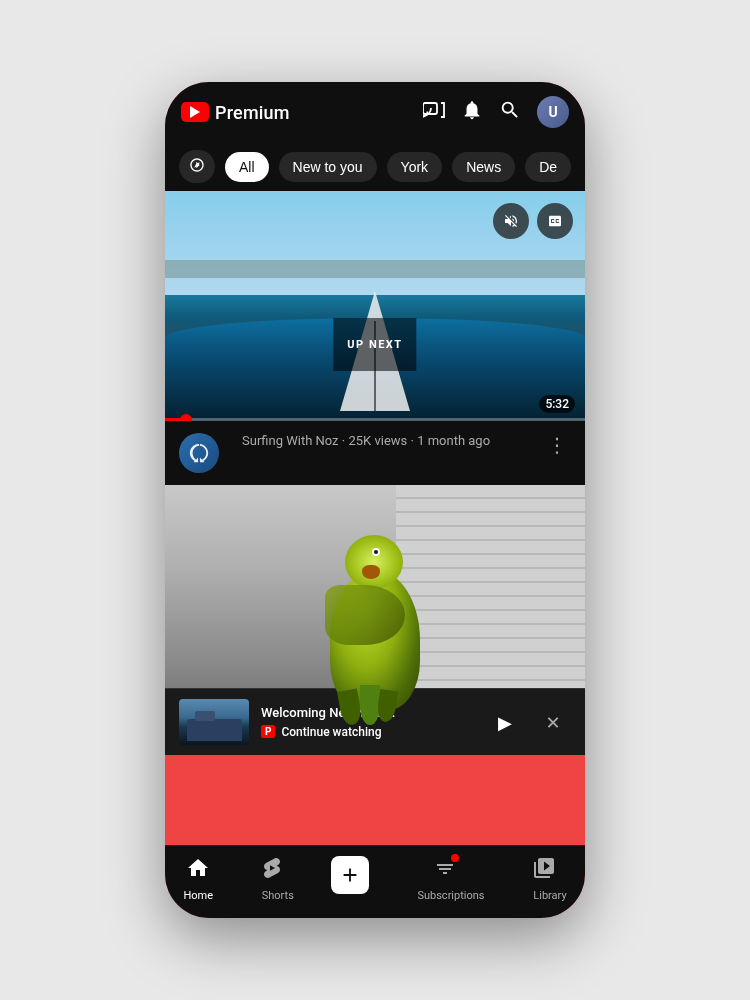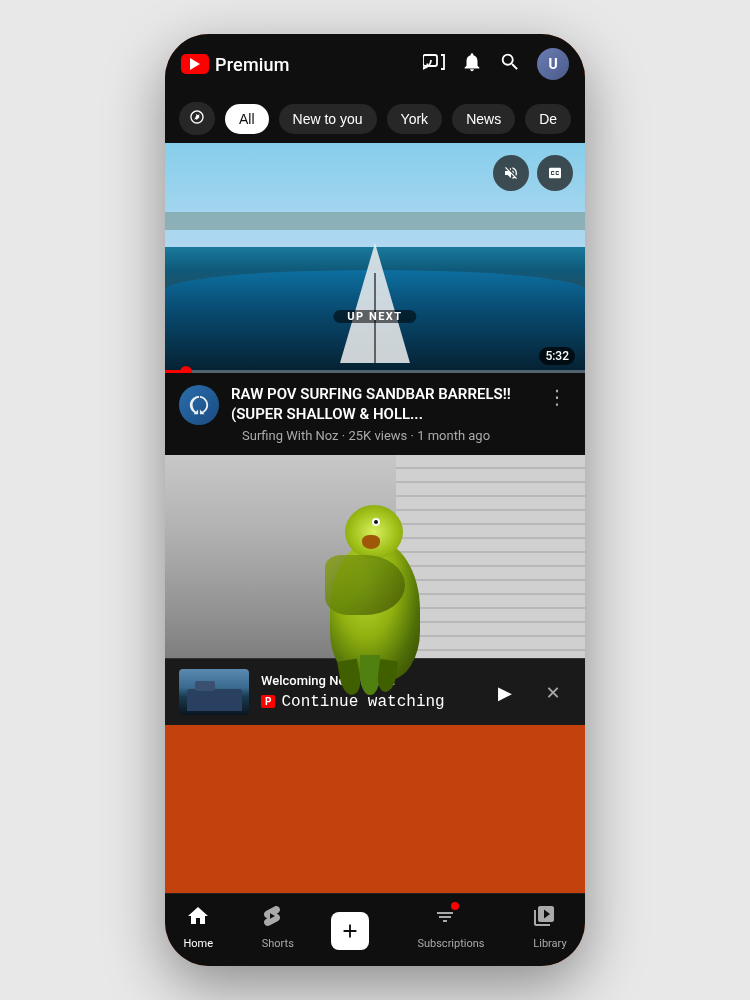--- a/index.html
+++ b/index.html
@@ -6,22 +6,22 @@
     body {
       background: #e8e8e8;
       display: flex;
       justify-content: center;
       align-items: center;
       min-height: 100vh;
       font-family: 'Roboto', Arial, sans-serif;
     }
     .phone-shell {
       width: 420px;
-      height: 932px;
-      background: #c2410c;
+      height: 836px;
+      background: #ef4444;
       border-radius: 44px;
       overflow: hidden;
       position: relative;
       box-shadow: 0 20px 60px rgba(0,0,0,0.4);
     }
     
     .header {
       background: #0f0f0f;
       display: flex;
       align-items: center;
@@ -173,22 +173,22 @@
     .up-next-badge {
       position: absolute;
       bottom: 50px;
       left: 50%;
       transform: translateX(-50%);
       background: rgba(0,0,0,0.55);
       color: #fff;
       font-size: 11px;
       font-weight: 700;
       letter-spacing: 1.5px;
-      padding: 0 14px;
-      border-radius: 9px;
+      padding: 20px 14px;
+      border-radius: 0;
     }
     .video-duration {
       position: absolute;
       bottom: 8px;
       right: 10px;
       background: rgba(0,0,0,0.7);
       color: #fff;
       font-size: 12px;
       font-weight: 500;
       padding: 2px 6px;
@@ -335,23 +335,22 @@
     .premium-badge {
       background: #ff0000;
       color: white;
       font-size: 10px;
       font-weight: 700;
       padding: 1px 4px;
       border-radius: 2px;
     }
     .continue-text {
       color: #fff;
-      font-size: 16px;
+      font-size: 12px;
       font-weight: 500;
-      font-family: Liberation Mono, monospace;
     }
     .mini-play-btn {
       width: 36px;
       height: 36px;
       display: flex;
       align-items: center;
       justify-content: center;
       color: #fff;
       font-size: 18px;
       cursor: pointer;
@@ -367,21 +366,21 @@
       cursor: pointer;
     }
     
     .bottom-nav {
       position: absolute;
       bottom: 0;
       left: 0;
       right: 0;
       background: #0f0f0f;
       display: flex;
-      align-items: flex-end;
+      align-items: flex-start;
       justify-content: space-around;
       padding: 10px 0 16px;
       border-top: 1px solid #222;
     }
     .nav-item {
       display: flex;
       flex-direction: column;
       align-items: center;
       gap: 4px;
       cursor: pointer;
@@ -504,21 +503,20 @@
     </div>
   </div>
 
   <div class="video-info">
     <div class="channel-thumb">
       <svg width="22" height="22" viewBox="0 0 24 24" fill="white" opacity="0.9">
           <path d="M13 2.05v2.02c3.95.49 7 3.85 7 7.93 0 3.21-1.81 6-4.72 7.28L13 17v5h5l-1.22-1.22C19.91 19.07 22 15.76 22 12c0-5.18-3.95-9.45-9-9.95zM11 2.05C5.95 2.55 2 6.82 2 12c0 3.76 2.09 7.07 5.22 8.78L6 22h5v-5l-2.28 2.28C6.81 18 5 15.21 5 12c0-4.08 3.05-7.44 7-7.93V2.05z"></path>
         </svg>
     </div>
     <div class="video-meta">
-      <div class="video-title">RAW POV SURFING SANDBAR BARRELS!! (SUPER SHALLOW &amp; HOLL...</div>
       <div class="video-sub">
         <span>Surfing With Noz</span>
         <span> · </span>
         <span>25K views</span>
         <span> · </span>
         <span>1 month ago</span>
       </div>
     </div>
     <div class="more-btn">⋮</div>
   </div>

